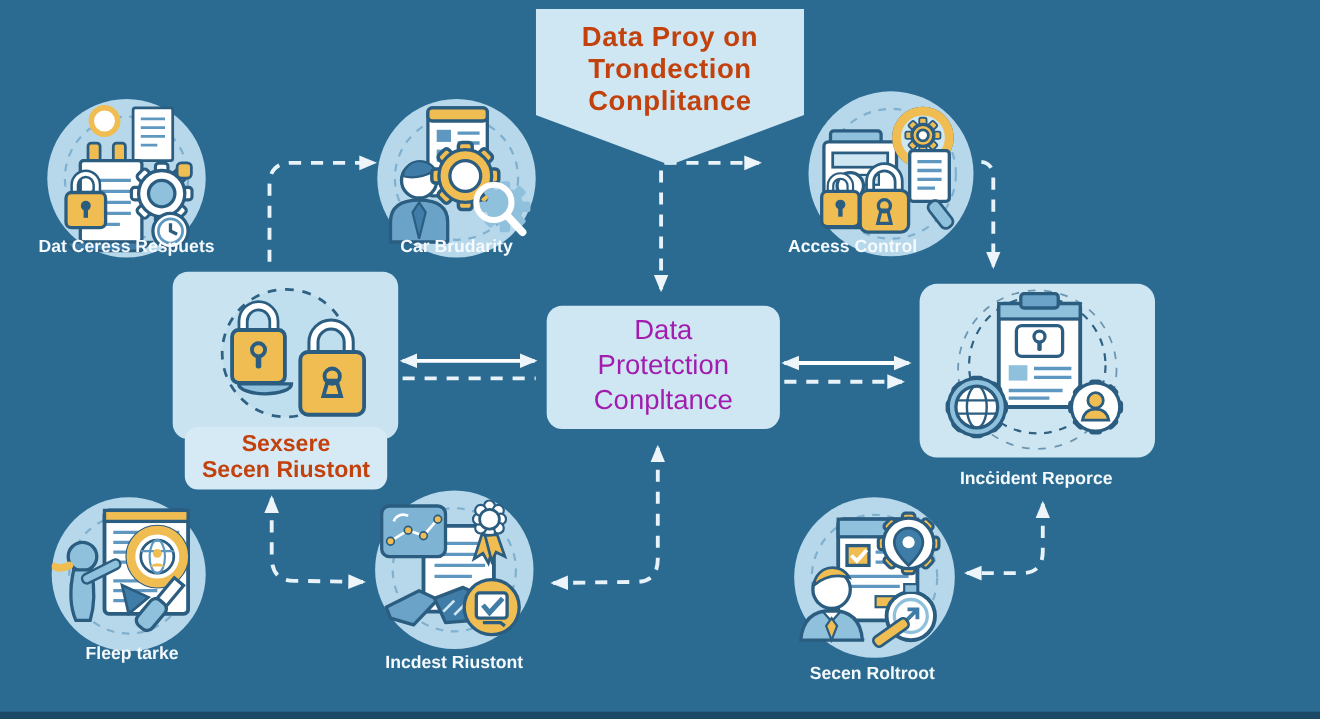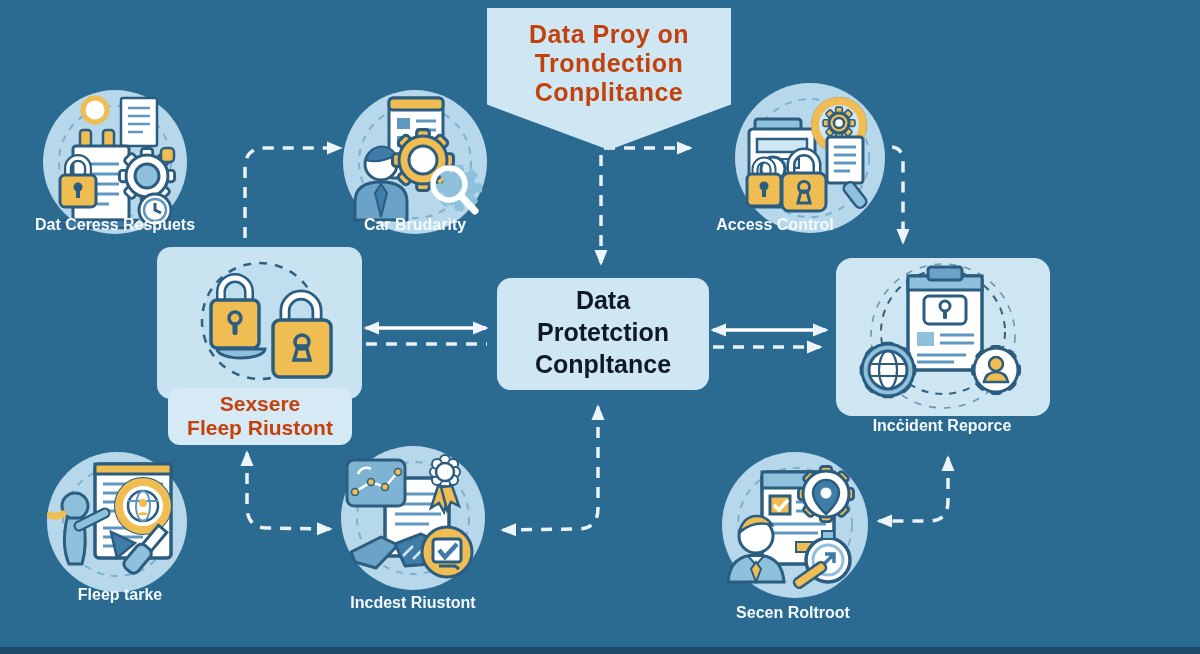--- a/index.html
+++ b/index.html
@@ -14,21 +14,21 @@
   .banner{
     left:487px;top:8px;width:244px;height:142px;
     clip-path:polygon(0 0,100% 0,100% 68%,50% 100%,0 68%);
     text-align:center;padding-top:12px;box-sizing:border-box;
   }
   .banner .bl{font-size:25px;line-height:29px;font-weight:bold;color:#c2410c;letter-spacing:.5px;}
   .centerbox{
     left:497px;top:278px;width:212px;height:112px;border-radius:14px;
     text-align:center;padding-top:6px;box-sizing:border-box;
   }
-  .centerbox .bl{font-size:25px;line-height:32px;font-weight:bold;color:#0f172a;}
+  .centerbox .bl{font-size:25px;line-height:32px;font-weight:normal;color:#a21caf;}
   .leftbox{left:157px;top:247px;width:205px;height:152px;border-radius:14px;background:#cae3f0;}
   .leftplate{
     left:168px;top:388px;width:184px;height:57px;border-radius:12px;background:#d6eaf5;
     text-align:center;padding-top:4px;box-sizing:border-box;
   }
   .leftplate .bl{font-size:21px;line-height:24px;font-weight:bold;color:#c2410c;}
   .rightbox{left:836px;top:258px;width:214px;height:158px;border-radius:16px;background:#cde6f2;}
   .circle{border-radius:50%;background:#b7d8ea;}
   .nlabel{
     color:#f4fafd;font-weight:bold;font-size:16px;white-space:nowrap;
@@ -98,21 +98,21 @@
       <rect x="75.5" y="76" width="5" height="12" rx="2" fill="#2b5d80"></rect>
       <path d="M128 74 v-10 a16 16 0 0 1 32 0 v10" fill="none" stroke="#2b5d80" stroke-width="11"></path>
       <path d="M128 74 v-10 a16 16 0 0 1 32 0 v10" fill="none" stroke="#ffffff" stroke-width="5.5"></path>
       <rect x="116" y="73" width="58" height="57" rx="7" fill="#f0bd53" stroke="#2b5d80" stroke-width="3.5"></rect>
       <circle cx="145" cy="95" r="7" fill="none" stroke="#2b5d80" stroke-width="3.5"></circle>
       <path d="M141 99 l-4 14 h16 l-4 -14 z" fill="none" stroke="#2b5d80" stroke-width="3.5"></path>
     </svg>
   </div>
   <div class="abs leftplate">
     <div class="bl">Sexsere</div>
-    <div class="bl">Fleep Riustont</div>
+    <div class="bl">Secen Riustont</div>
   </div>
 
   <div class="abs rightbox">
     <svg width="214" height="158" viewBox="0 0 214 158">
       <circle cx="107" cy="74" r="62" fill="none" stroke="#2f6183" stroke-width="2" stroke-dasharray="7 7"></circle>
       <circle cx="107" cy="78" r="72" fill="none" stroke="#2f6183" stroke-width="1.6" stroke-dasharray="7 8" opacity=".6"></circle>
       <rect x="72" y="18" width="74" height="94" rx="4" fill="#ffffff" stroke="#2b5d80" stroke-width="3.5"></rect>
       <rect x="72" y="18" width="74" height="14" fill="#8fc1dd" stroke="#2b5d80" stroke-width="3"></rect>
       <rect x="92" y="9" width="34" height="13" rx="3" fill="#6ba3c8" stroke="#2b5d80" stroke-width="3"></rect>
       <rect x="88" y="38" width="42" height="28" rx="5" fill="#ffffff" stroke="#2b5d80" stroke-width="3"></rect>
@@ -130,21 +130,21 @@
       <circle cx="52" cy="112" r="19" fill="#ffffff" stroke="#2b5d80" stroke-width="3"></circle>
       <ellipse cx="52" cy="112" rx="9" ry="19" fill="none" stroke="#2b5d80" stroke-width="2.2"></ellipse>
       <line x1="34" y1="106" x2="70" y2="106" stroke="#2b5d80" stroke-width="2.2"></line>
       <line x1="34" y1="118" x2="70" y2="118" stroke="#2b5d80" stroke-width="2.2"></line>
       <use href="#teeth" transform="translate(160,112) scale(0.82)" fill="#f0bd53" stroke="#2b5d80" stroke-width="3"></use>
       <circle cx="160" cy="112" r="22" fill="#ffffff" stroke="#2b5d80" stroke-width="3"></circle>
       <circle cx="160" cy="106" r="7" fill="#f0bd53" stroke="#2b5d80" stroke-width="2.5"></circle>
       <path d="M148 124 q2 -10 12 -10 t12 10 z" fill="#f0bd53" stroke="#2b5d80" stroke-width="2.5"></path>
     </svg>
   </div>
-  <div class="abs nlabel" style="left:942px;top:417px;text-align:center;">Incċident Reporce</div>
+  <div class="abs nlabel" style="left:942px;top:427px;text-align:center;">Incċident Reporce</div>
 
   <div class="abs circle" style="left:43px;top:90px;width:144px;height:144px;">
     <svg width="144" height="144" viewBox="0 0 144 144">
       <circle cx="72" cy="72" r="56" fill="none" stroke="#7fb0cf" stroke-width="2" stroke-dasharray="7 7"></circle>
       <circle cx="52" cy="20" r="12" fill="#ffffff" stroke="#f0bd53" stroke-width="5"></circle>
       <rect x="37" y="40" width="11" height="17" rx="3" fill="#f0bd53" stroke="#2b5d80" stroke-width="2.5"></rect>
       <rect x="60" y="40" width="11" height="17" rx="3" fill="#f0bd53" stroke="#2b5d80" stroke-width="2.5"></rect>
       <g stroke="#2b5d80" stroke-width="2.5">
         <rect x="78" y="8" width="36" height="48" rx="2" fill="#ffffff"></rect>
         <line x1="85" y1="18" x2="107" y2="18" stroke="#5e97bf"></line>

